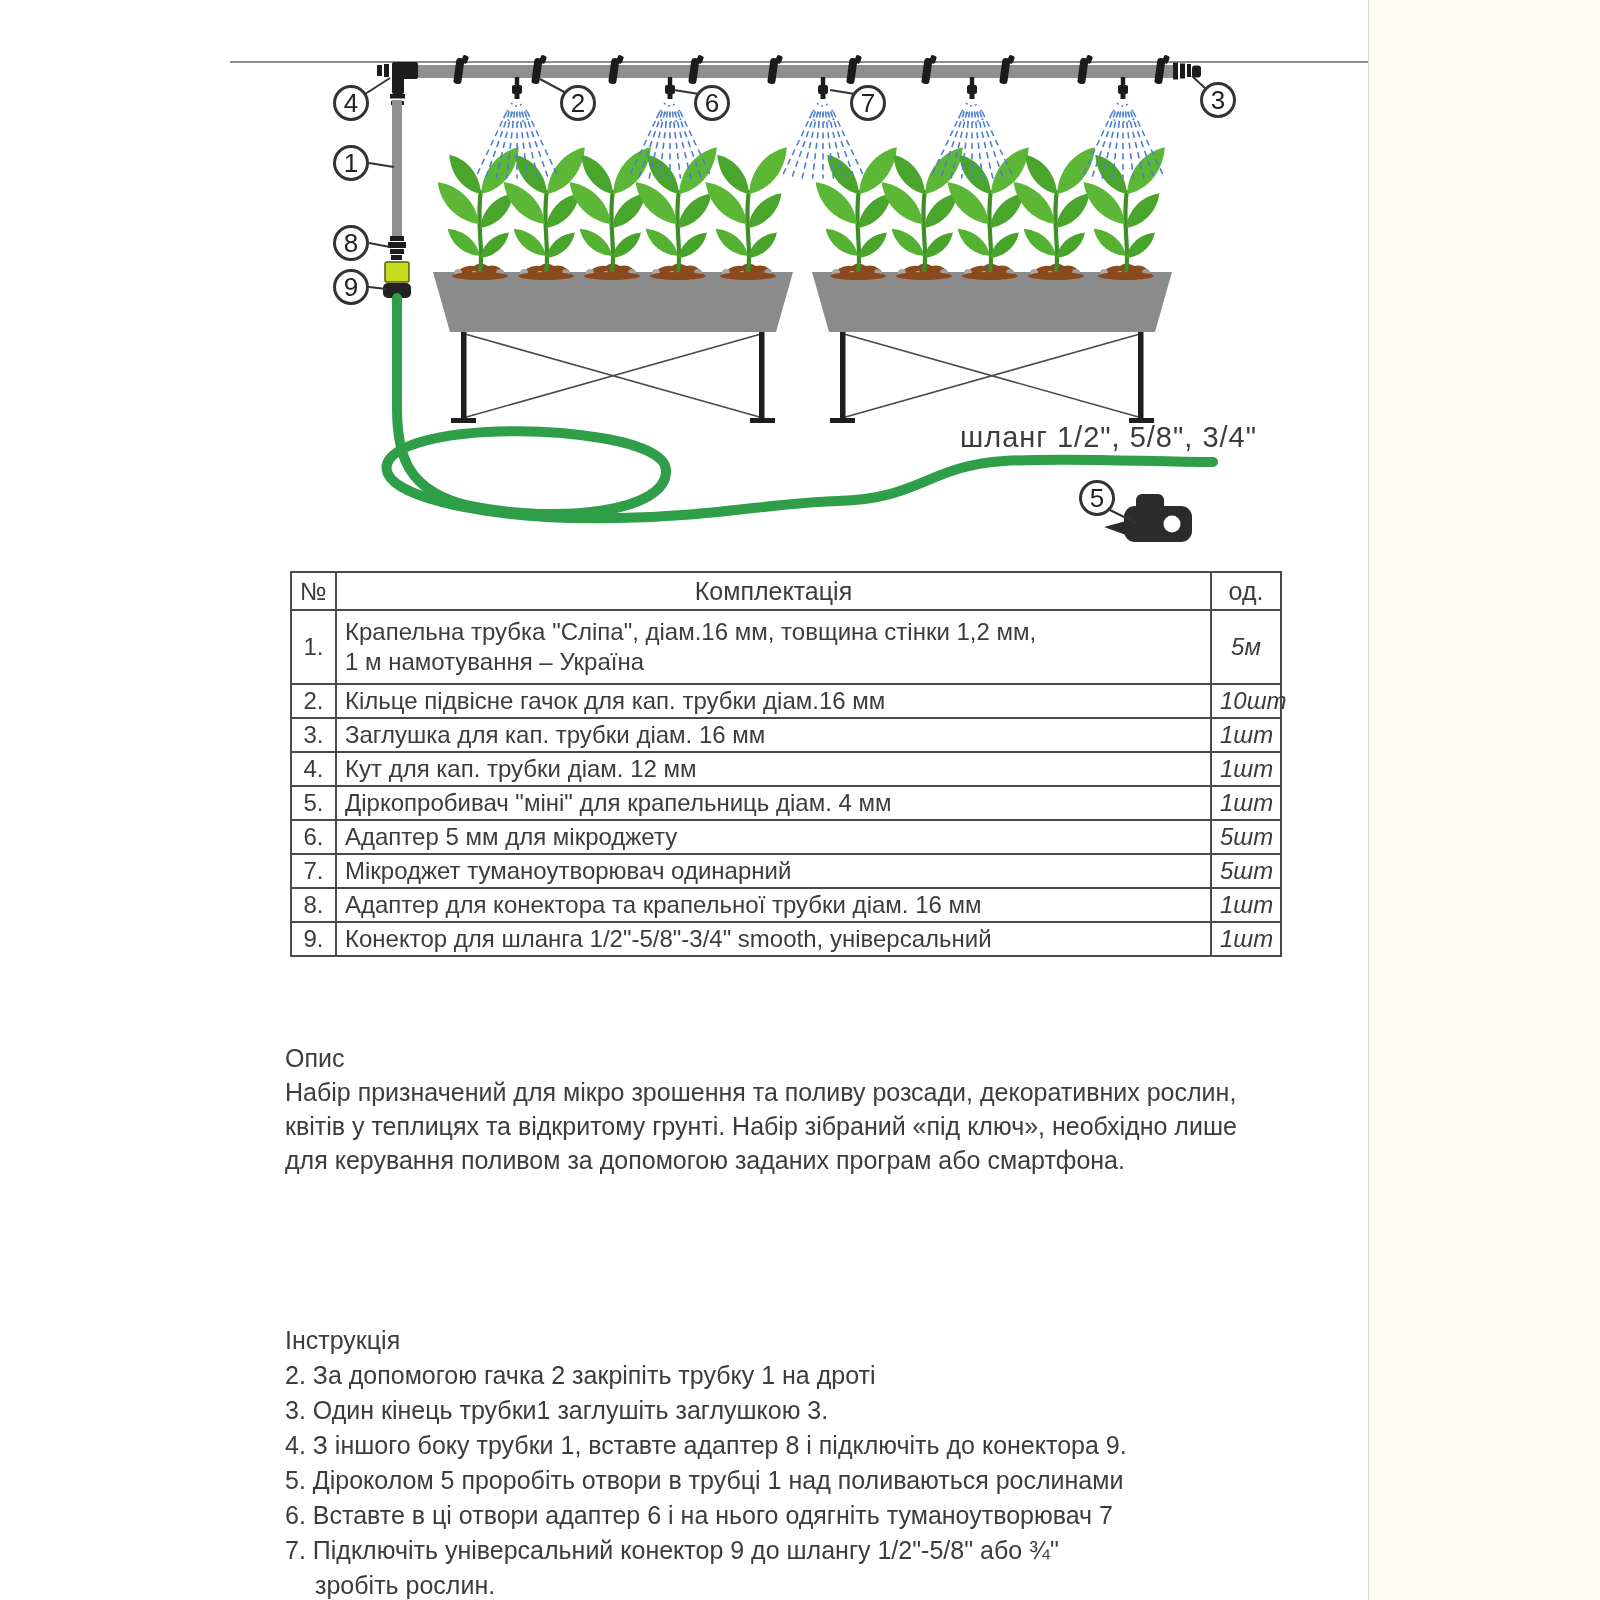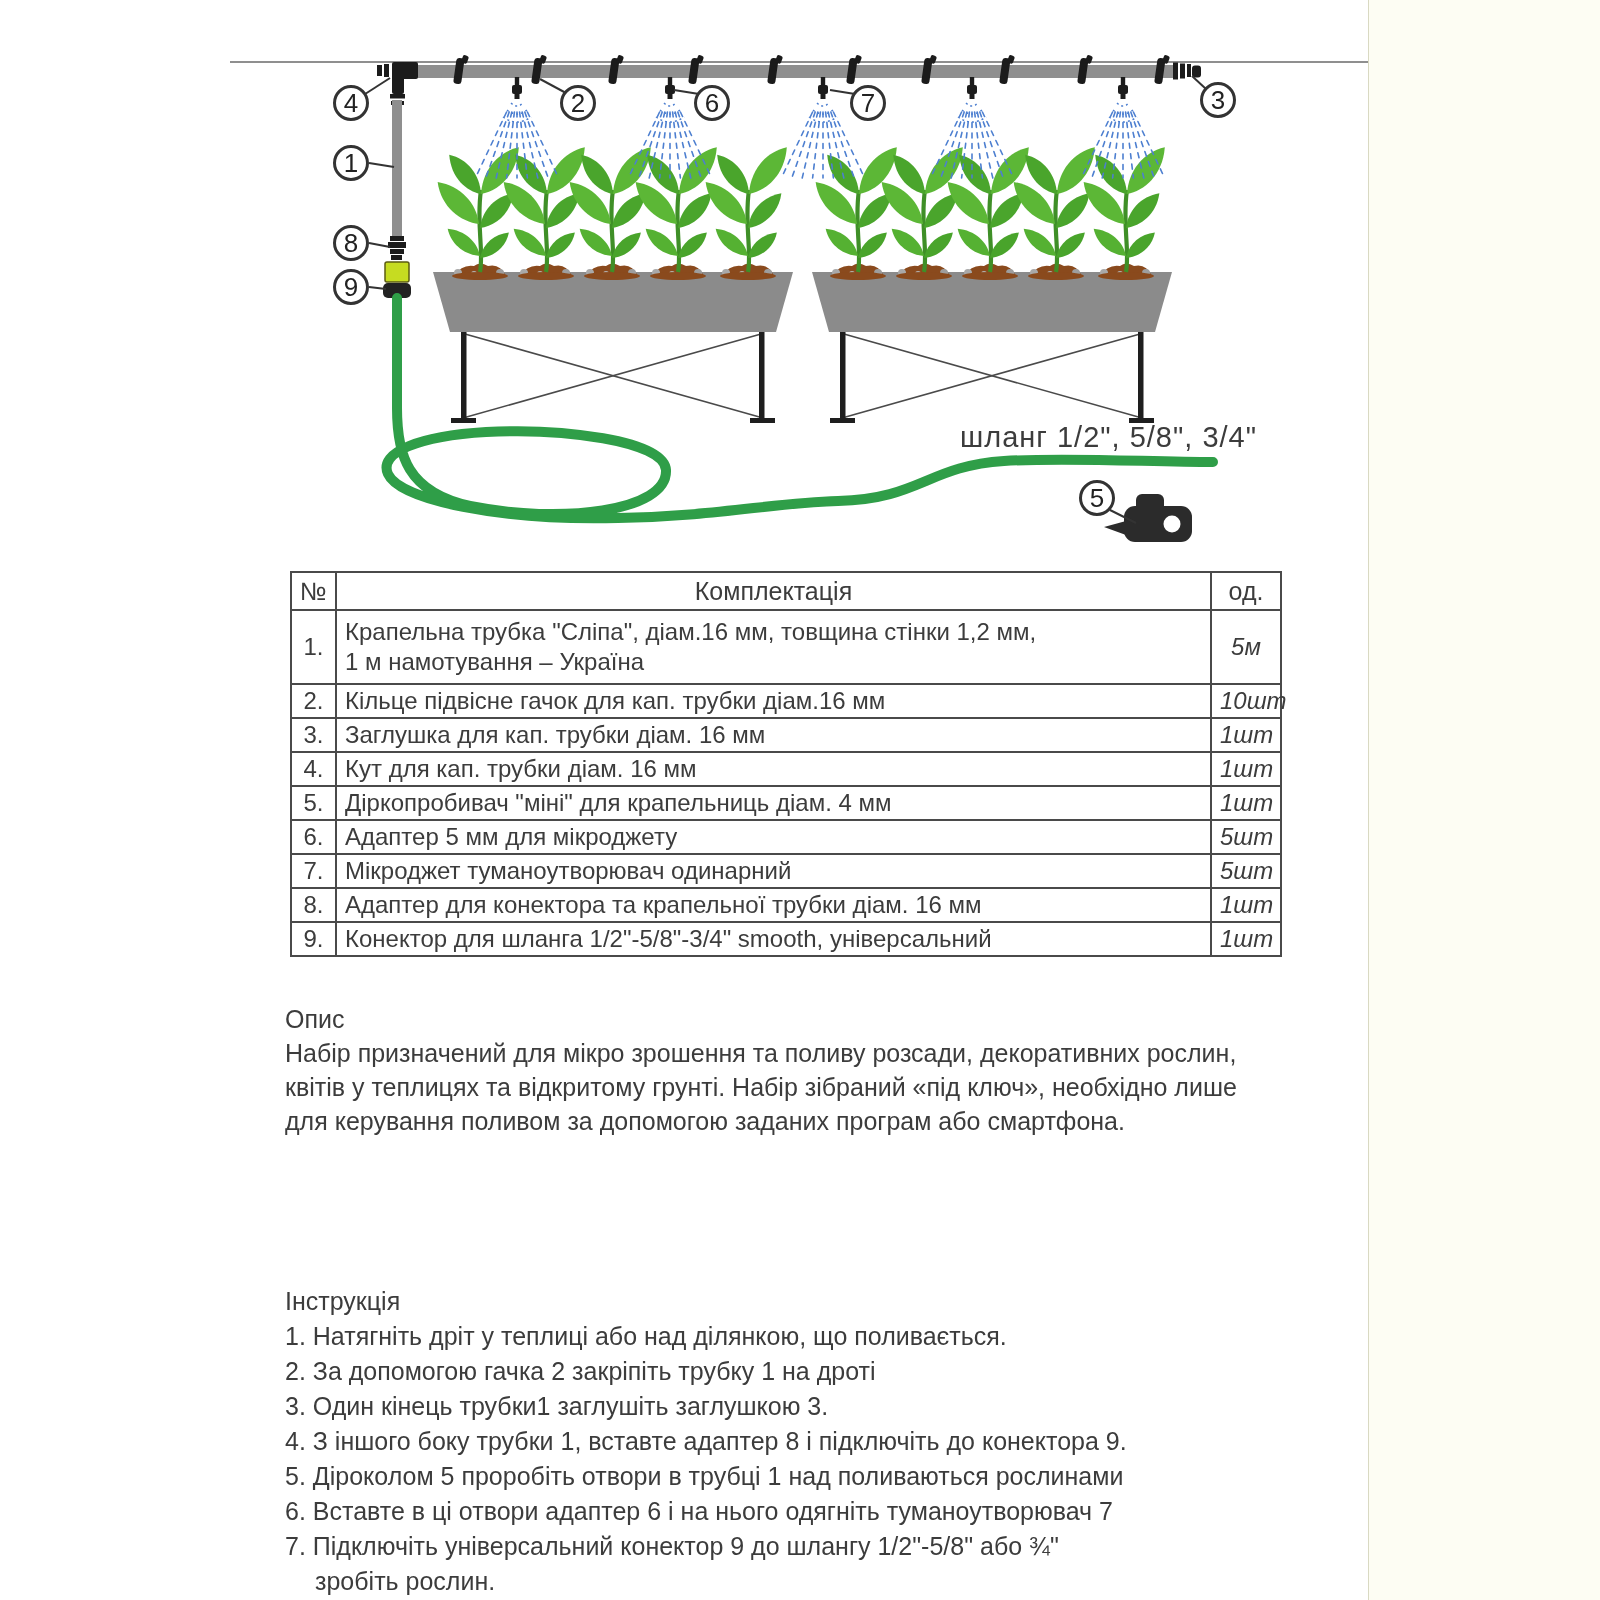--- a/index.html
+++ b/index.html
@@ -19,21 +19,21 @@
   .kit-table td,.kit-table th{border:2px solid #4a4a4a;font-weight:normal;padding:0 8px;}
   .kit-table col.c-num{width:45px;} .kit-table col.c-unit{width:70px;}
   .kit-table tr{height:34px;}
   .kit-table tr.hdr{height:38px;}
   .kit-table tr.tall{height:74px;}
   .cell-num{text-align:center;}
   .cell-name{text-align:left;white-space:pre-line;line-height:1.25;}
   .cell-qty{text-align:center;font-style:italic;}
   .kit-table th{text-align:center;font-size:25px;}
   
-  .textblock{position:absolute;left:285px;font-size:25px;color:#3c3c3c;}
+  .textblock{position:absolute;left:285px;font-size:25px;color:#3c3c3c;margin-top:39px;}
   .desc{top:1002px;}
   .desc div{line-height:34px;white-space:nowrap;}
   .instr{top:1284px;}
   .instr div{line-height:35px;white-space:nowrap;}
   .instr .indent{padding-left:30px;}
 </style>
 </head>
 <body>
 
 <div class="page">
@@ -244,21 +244,21 @@
         <td class="cell-name">Кільце підвісне гачок для кап. трубки діам.16 мм</td>
         <td class="cell-qty">10шт</td>
       </tr>
       <tr>
         <td class="cell-num">3.</td>
         <td class="cell-name">Заглушка для кап. трубки діам. 16 мм</td>
         <td class="cell-qty">1шт</td>
       </tr>
       <tr>
         <td class="cell-num">4.</td>
-        <td class="cell-name">Кут для кап. трубки діам. 16 мм</td>
+        <td class="cell-name">Кут для кап. трубки діам. 12 мм</td>
         <td class="cell-qty">1шт</td>
       </tr>
       <tr>
         <td class="cell-num">5.</td>
         <td class="cell-name">Діркопробивач "міні" для крапельниць діам. 4 мм</td>
         <td class="cell-qty">1шт</td>
       </tr>
       <tr>
         <td class="cell-num">6.</td>
         <td class="cell-name">Адаптер 5 мм для мікроджету</td>
@@ -284,21 +284,20 @@
 
   <div class="textblock desc">
     <div>Опис</div>
     <div>Набір призначений для мікро зрошення та поливу розсади, декоративних рослин,</div>
     <div>квітів у теплицях та відкритому грунті. Набір зібраний «під ключ», необхідно лише</div>
     <div>для керування поливом за допомогою заданих програм або смартфона.</div>
   </div>
 
   <div class="textblock instr">
     <div>Інструкція</div>
-    <div>1. Натягніть дріт у теплиці або над ділянкою, що поливається.</div>
     <div>2. За допомогою гачка 2 закріпіть трубку 1 на дроті</div>
     <div>3. Один кінець трубки1 заглушіть заглушкою 3.</div>
     <div>4. З іншого боку трубки 1, вставте адаптер 8 і підключіть до конектора 9.</div>
     <div>5. Діроколом 5 проробіть отвори в трубці 1 над поливаються рослинами</div>
     <div>6. Вставте в ці отвори адаптер 6 і на нього одягніть туманоутворювач 7</div>
     <div>7. Підключіть універсальний конектор 9 до шлангу 1/2"-5/8" або ¾"</div>
     <div class="indent">зробіть рослин.</div>
   </div>
 </div>
 

